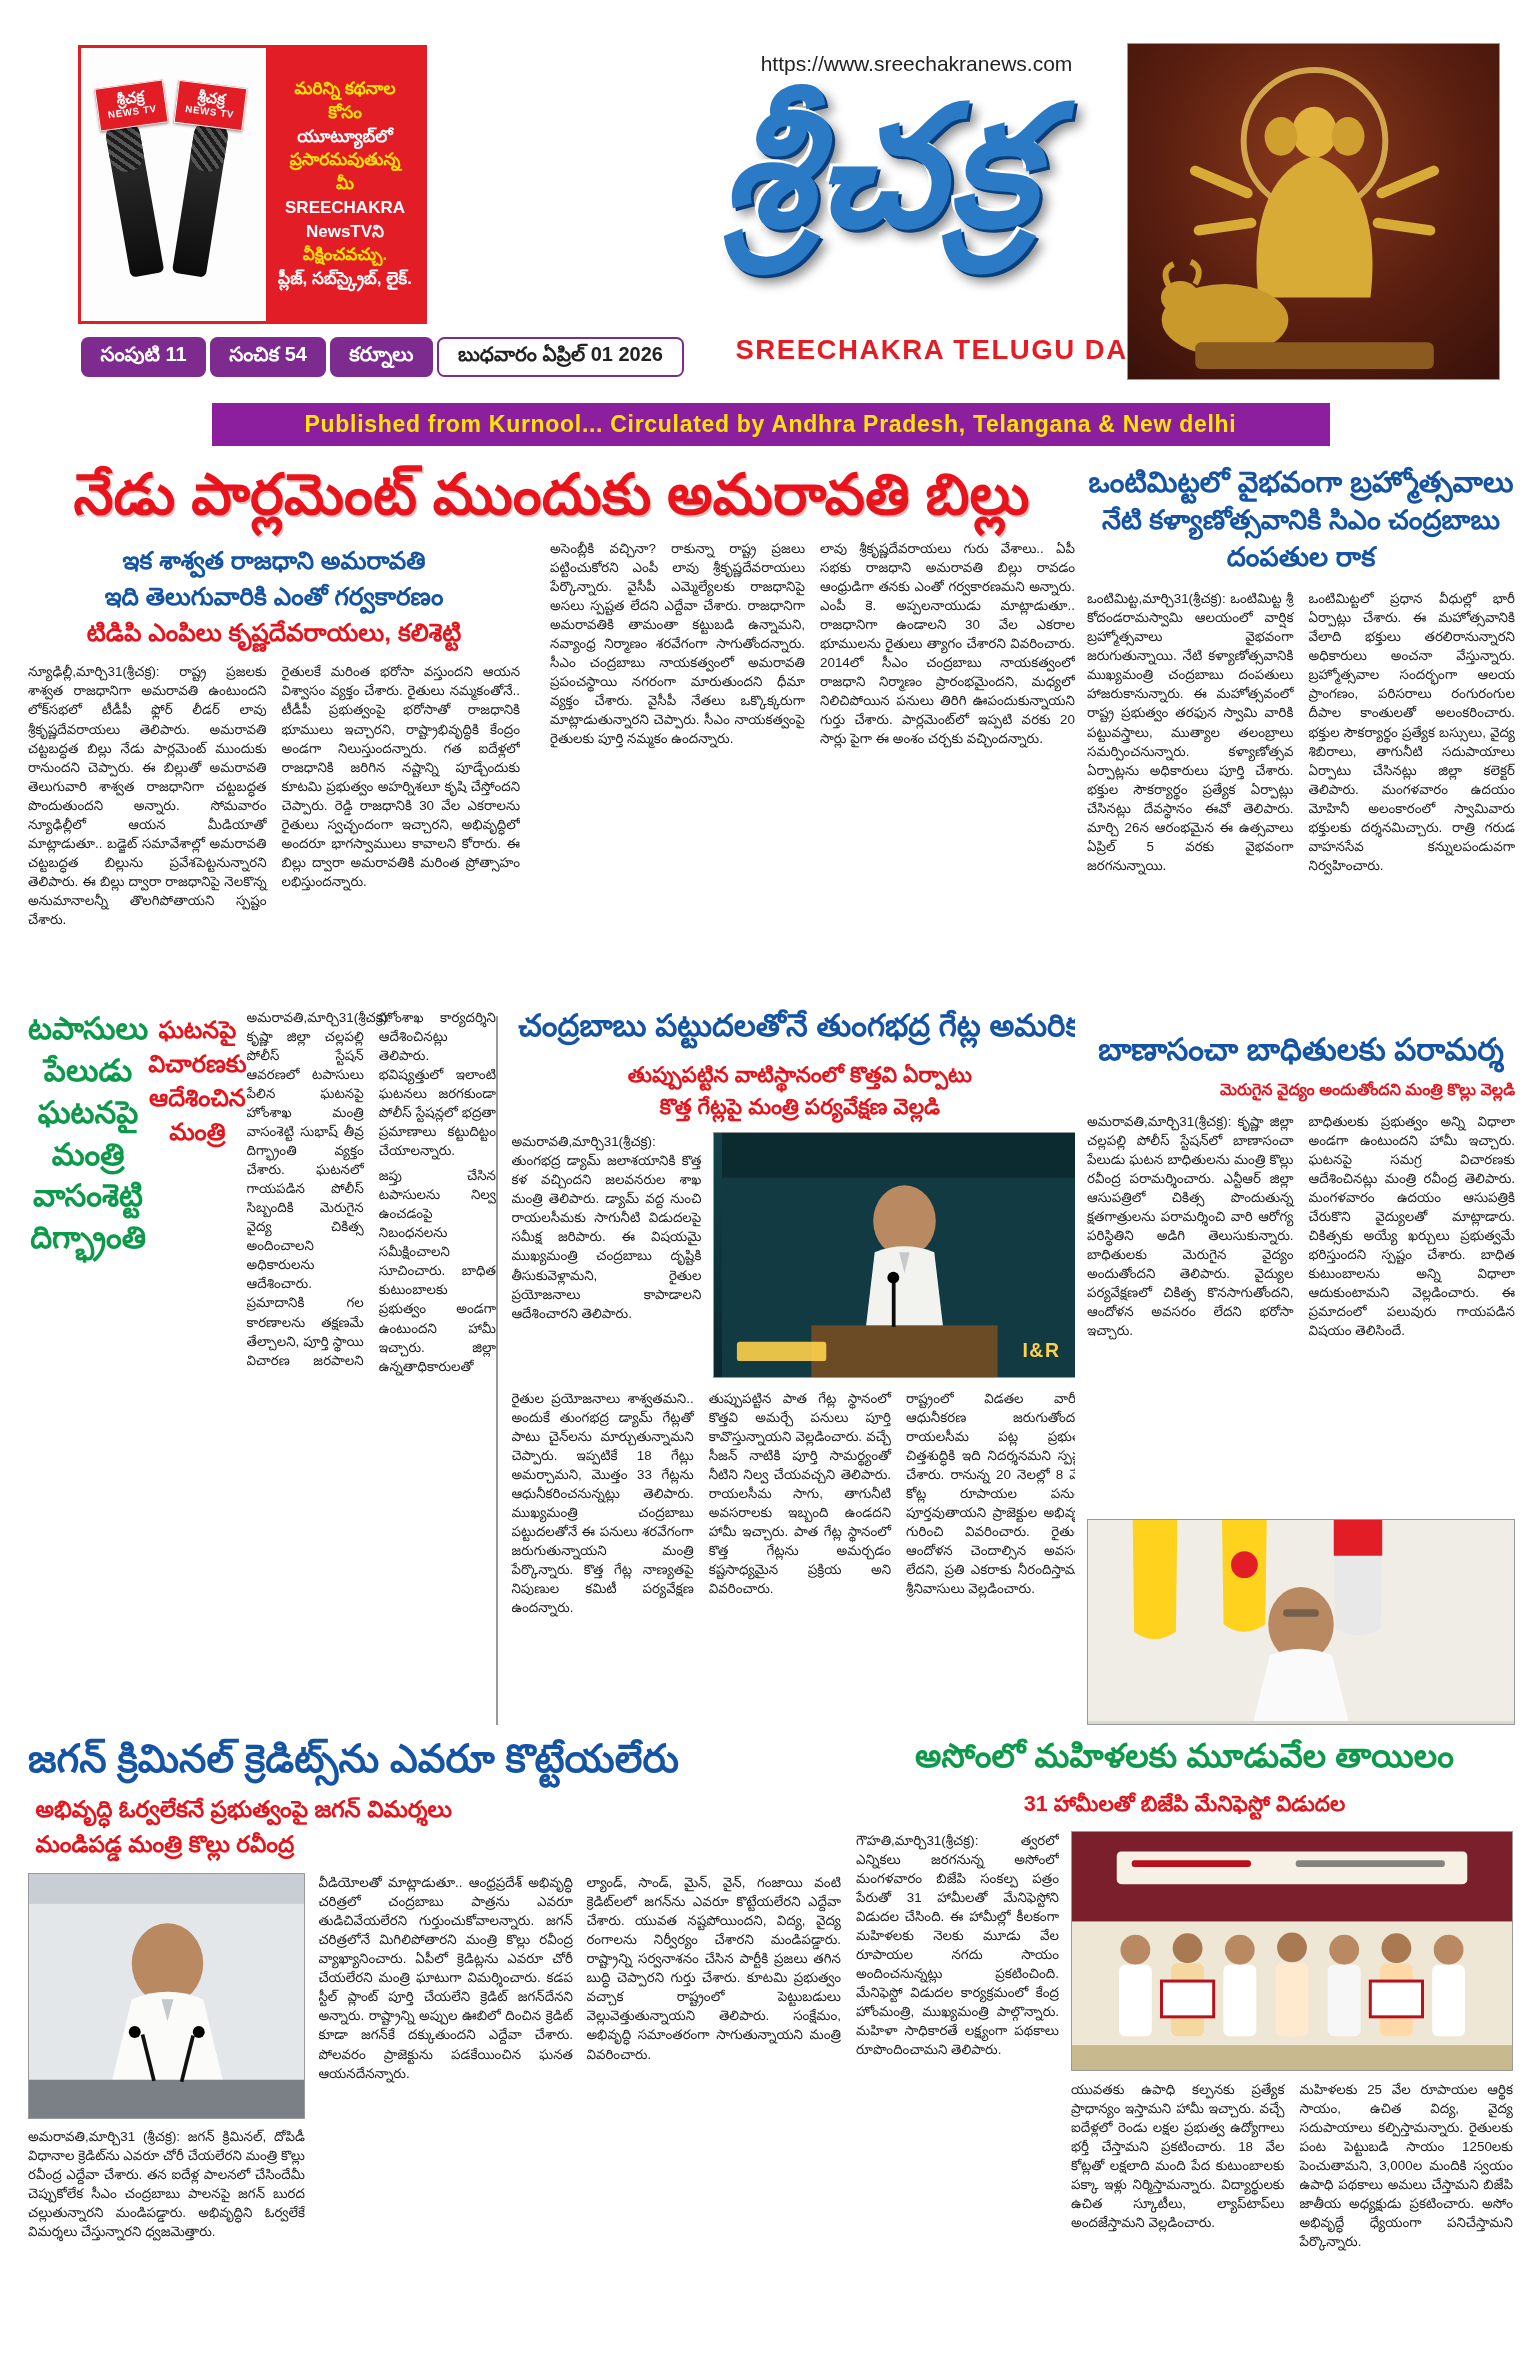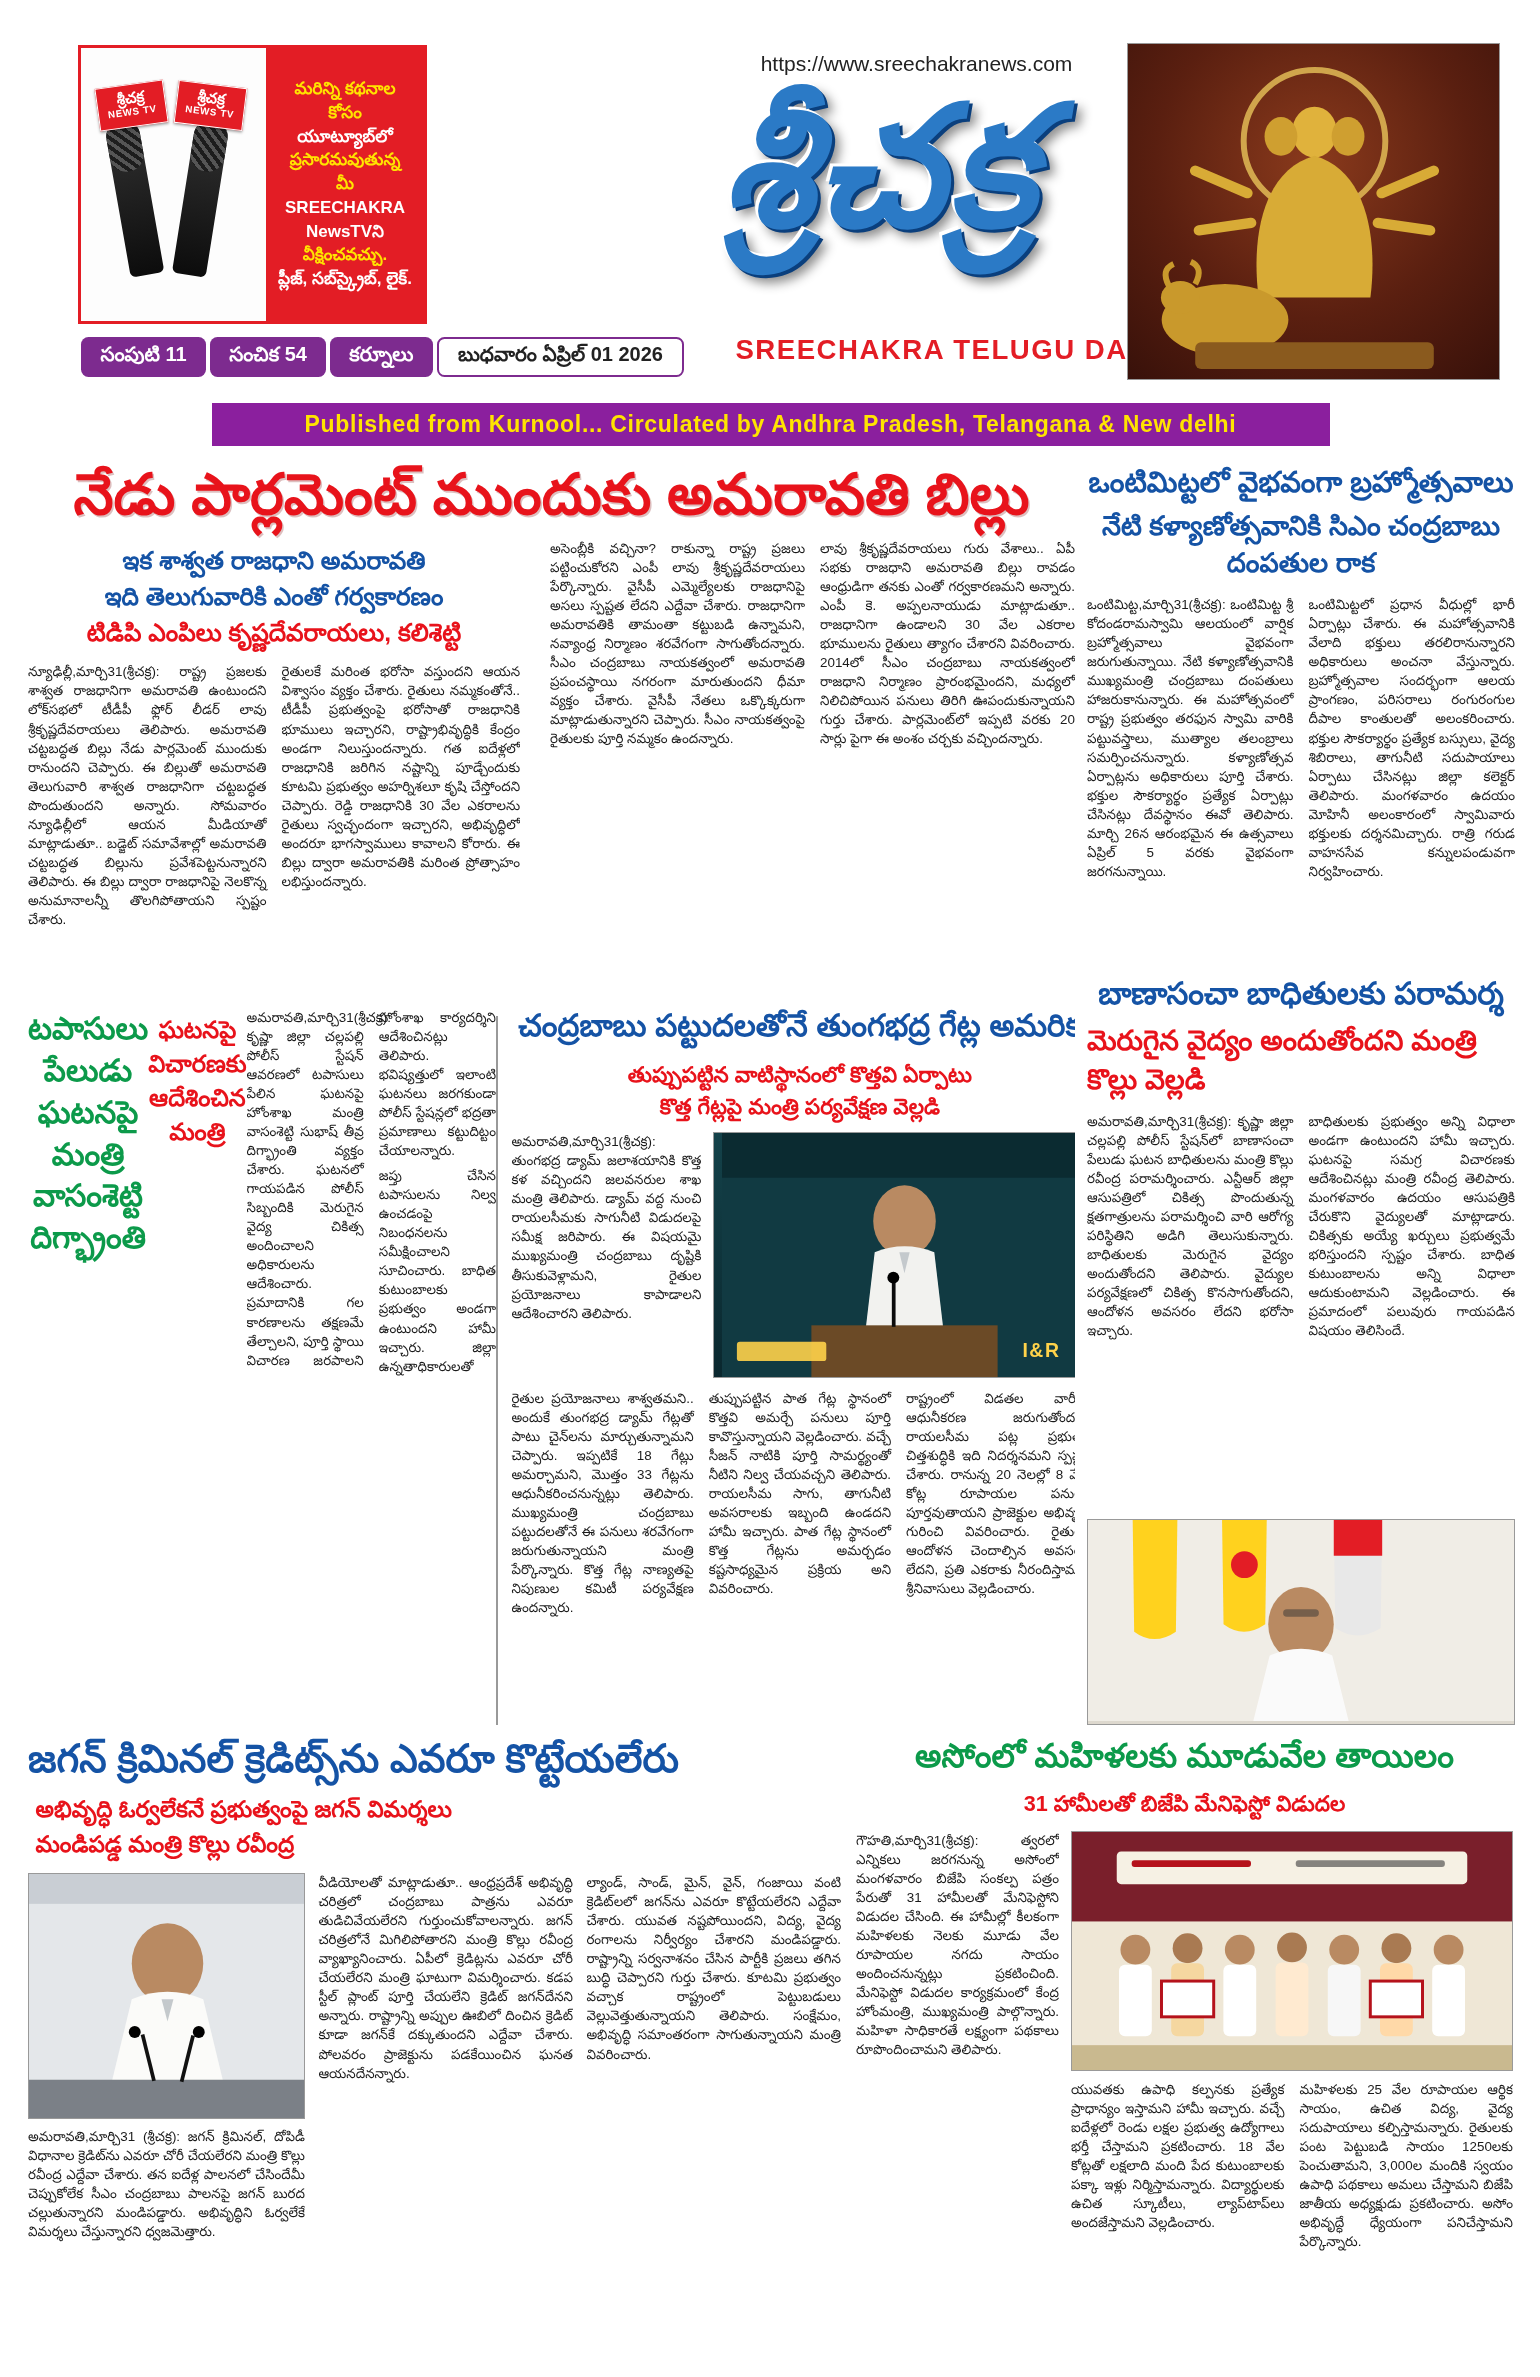--- a/index.html
+++ b/index.html
@@ -90,25 +90,25 @@
   .tunga-subs { text-align:center; margin:7.5px 0 9px; }
   .tunga-subs div { font-size:21.6px; line-height:1.5; }
   .tunga-top { display:flex; gap:12px; height:246px; }
   .tunga-lede { width:190px; overflow:hidden; }
   .photo-tunga { flex:1; background:linear-gradient(#14424a,#0a272e);padding-left:8px; }
   .tunga-cols { margin-top:10.4px; flex:1; }
 
   
   .art-onti { height:565px; overflow:hidden; }
   .onti-h1 { font-size:29px; font-weight:bold; text-align:center; line-height:1.3; }
-  .onti-h2 { font-size:27px; font-weight:bold; text-align:center; line-height:1.4; margin-top:6px; }
+  .onti-h2 { font-size:27px; font-weight:bold; text-align:center; line-height:1.4; }
   .art-onti .cols2 { margin-top:12px; height:425px; }
   .art-banasancha { flex:1; display:flex; flex-direction:column; margin-top:10.4px; }
   .bana-headline { font-size:31px; font-weight:bold; text-align:center; }
-  .bana-sub { font-size:28px; text-align:left; margin:6px 0 9px; }
+  .bana-sub { font-size:16px; text-align:right; margin:6px 0 9px; }
   .art-banasancha .cols2 { height:400px; }
   .photo-banasancha { margin-top:7.5px; flex:1; background:linear-gradient(#f3f2ee,#ddd8ce); }
 
   
   .bottom-region { position:absolute; left:28px; top:1737px; width:1485px; height:613px;
     display:flex; gap:15px; }
   .art-jagan { width:814px; display:flex; flex-direction:column; }
   .jagan-headline { font-size:39px; font-weight:bold; line-height:1.15; }
   .jagan-subs { margin:10.4px 0 12px 7.5px; }
   .jagan-subs div { font-size:23px; line-height:1.5; }

